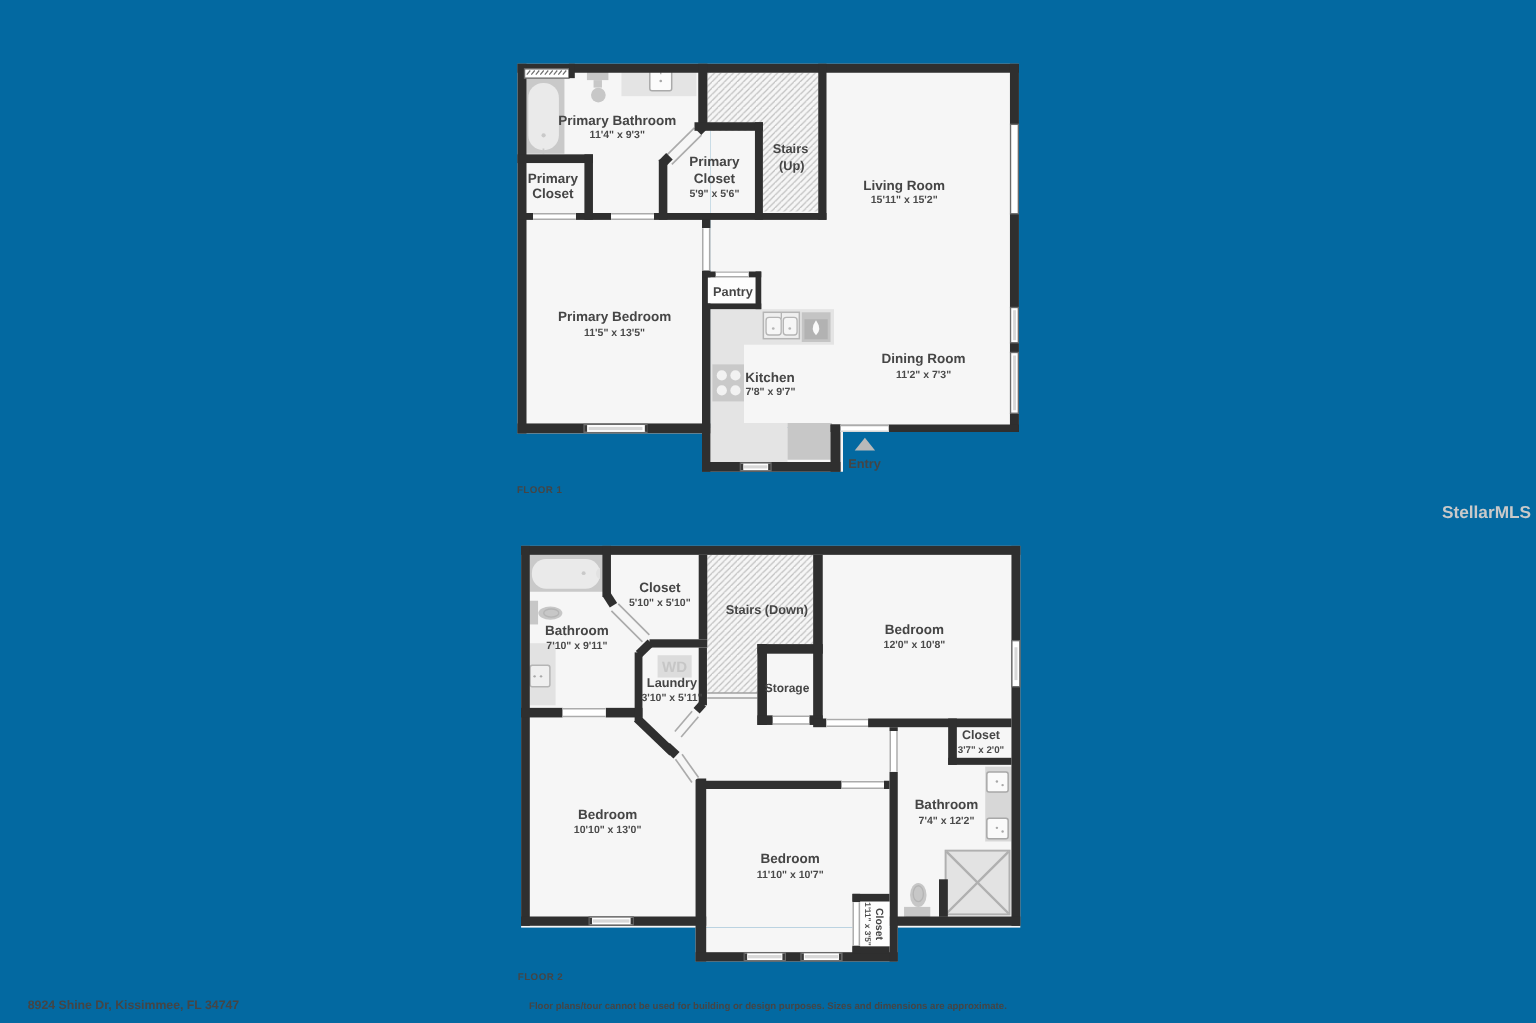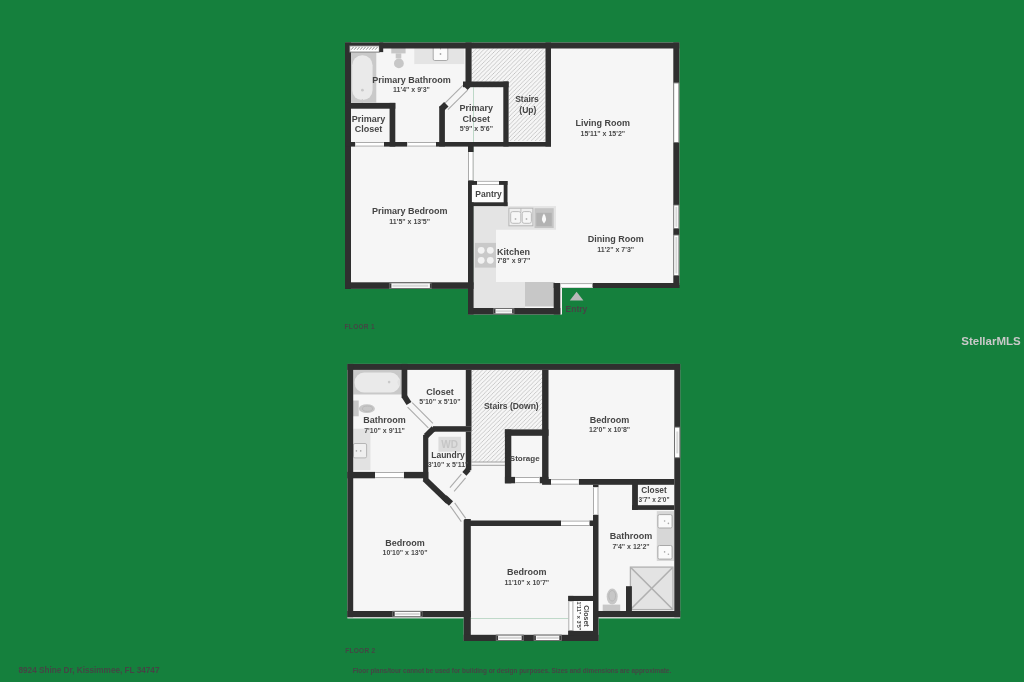--- a/index.html
+++ b/index.html
@@ -1,16 +1,16 @@
 <!DOCTYPE html>
 <html><head>
 <meta charset="utf-8">
 <style>
 html,body{margin:0;padding:0;background:#fff;}
-#page{position:relative;width:1024px;height:682px;background:#15803d;overflow:hidden;}
+#page{position:relative;width:1024px;height:682px;background:#0369a1;overflow:hidden;}
 svg{position:absolute;left:0;top:0;}
 text{font-family:"Liberation Sans",sans-serif;font-weight:bold;fill:#454545;}
 .dim{fill:#4a4a4a;}
 </style>
 </head>
 <body>
 <div id="page">
 <svg width="1024" height="682" viewBox="0 0 1024 682">
 <defs>
 <pattern id="hatch" patternUnits="userSpaceOnUse" width="4.2" height="4.2">

